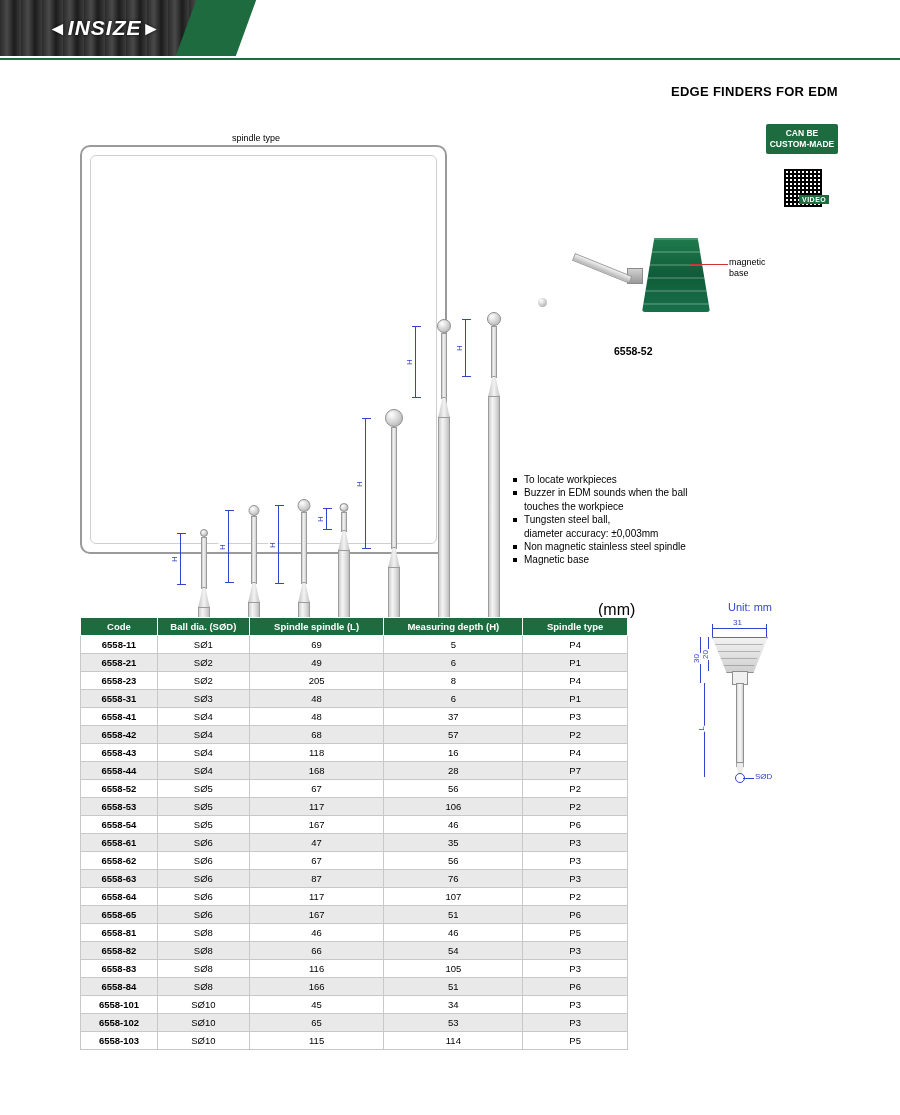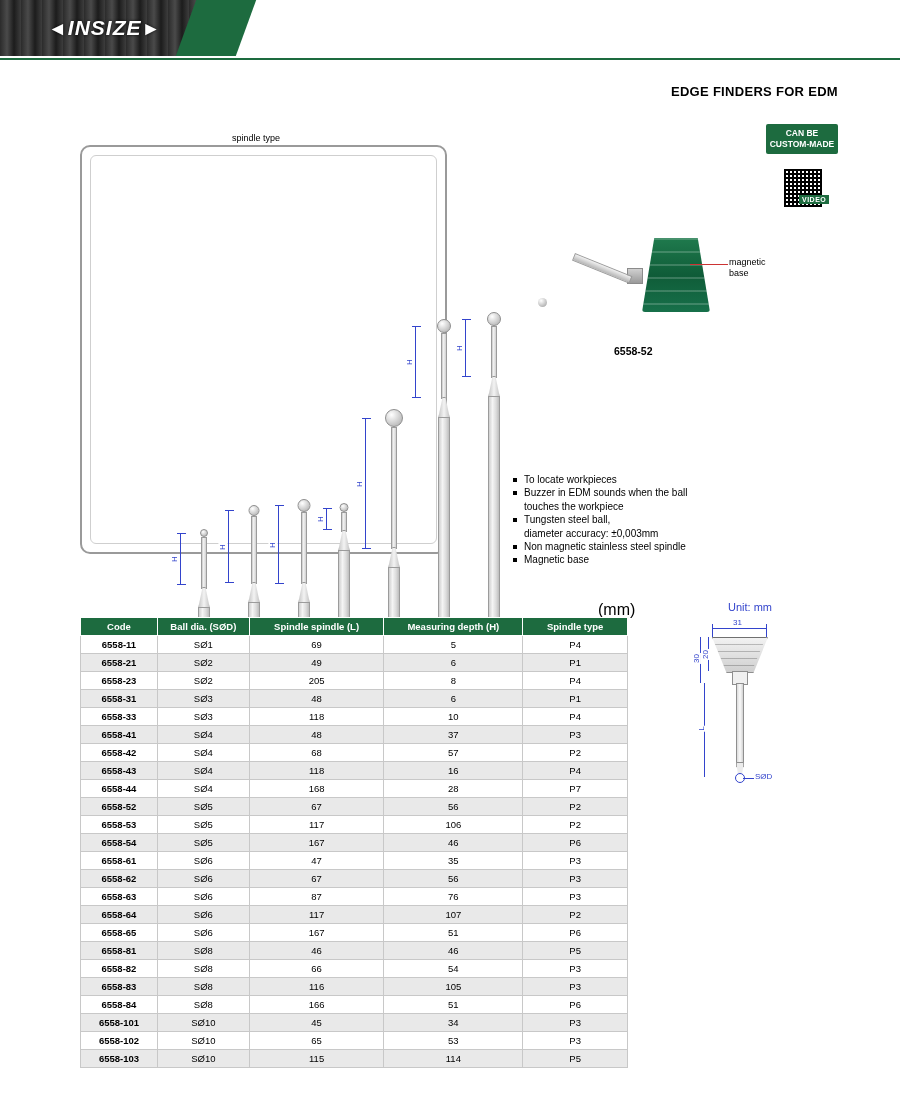--- a/index.html
+++ b/index.html
@@ -568,27 +568,20 @@
         <td>P4</td>
       </tr>
       <tr>
         <td class="code">6558-31</td>
         <td>SØ3</td>
         <td>48</td>
         <td>6</td>
         <td>P1</td>
       </tr>
       <tr>
-        <td class="code">6558-33</td>
-        <td>SØ3</td>
-        <td>118</td>
-        <td>10</td>
-        <td>P4</td>
-      </tr>
-      <tr>
         <td class="code">6558-41</td>
         <td>SØ4</td>
         <td>48</td>
         <td>37</td>
         <td>P3</td>
       </tr>
       <tr>
         <td class="code">6558-42</td>
         <td>SØ4</td>
         <td>68</td>

